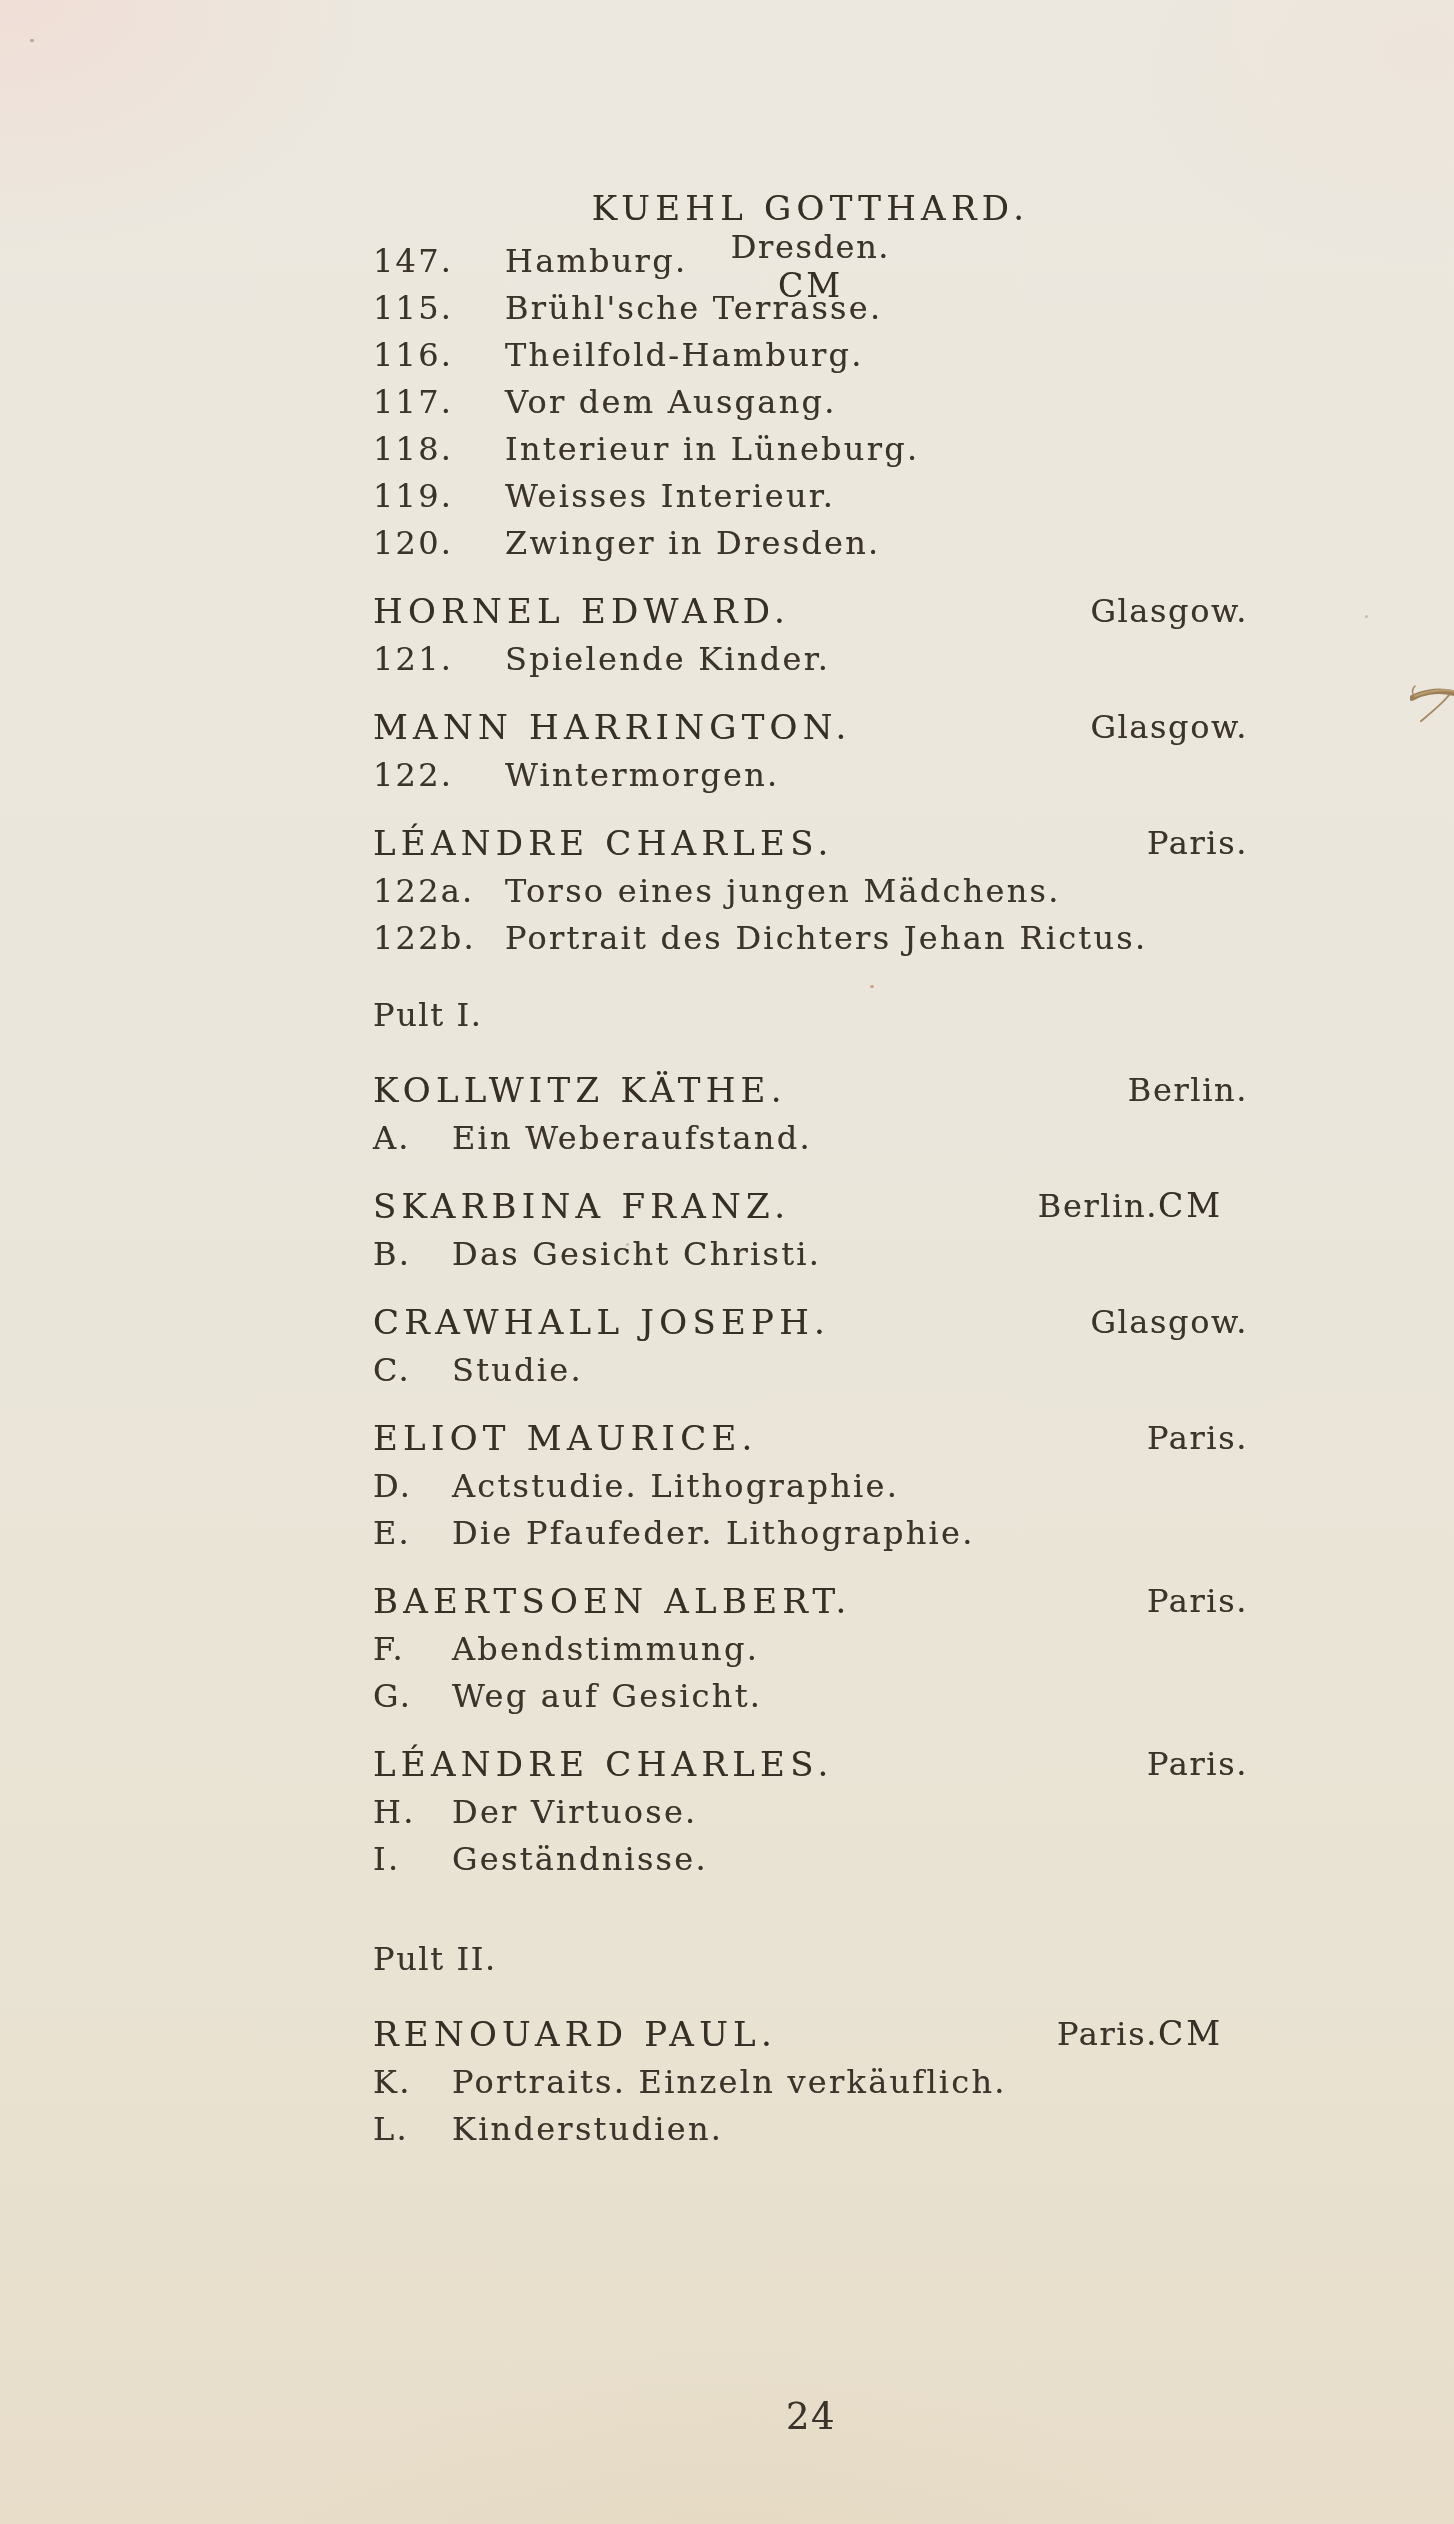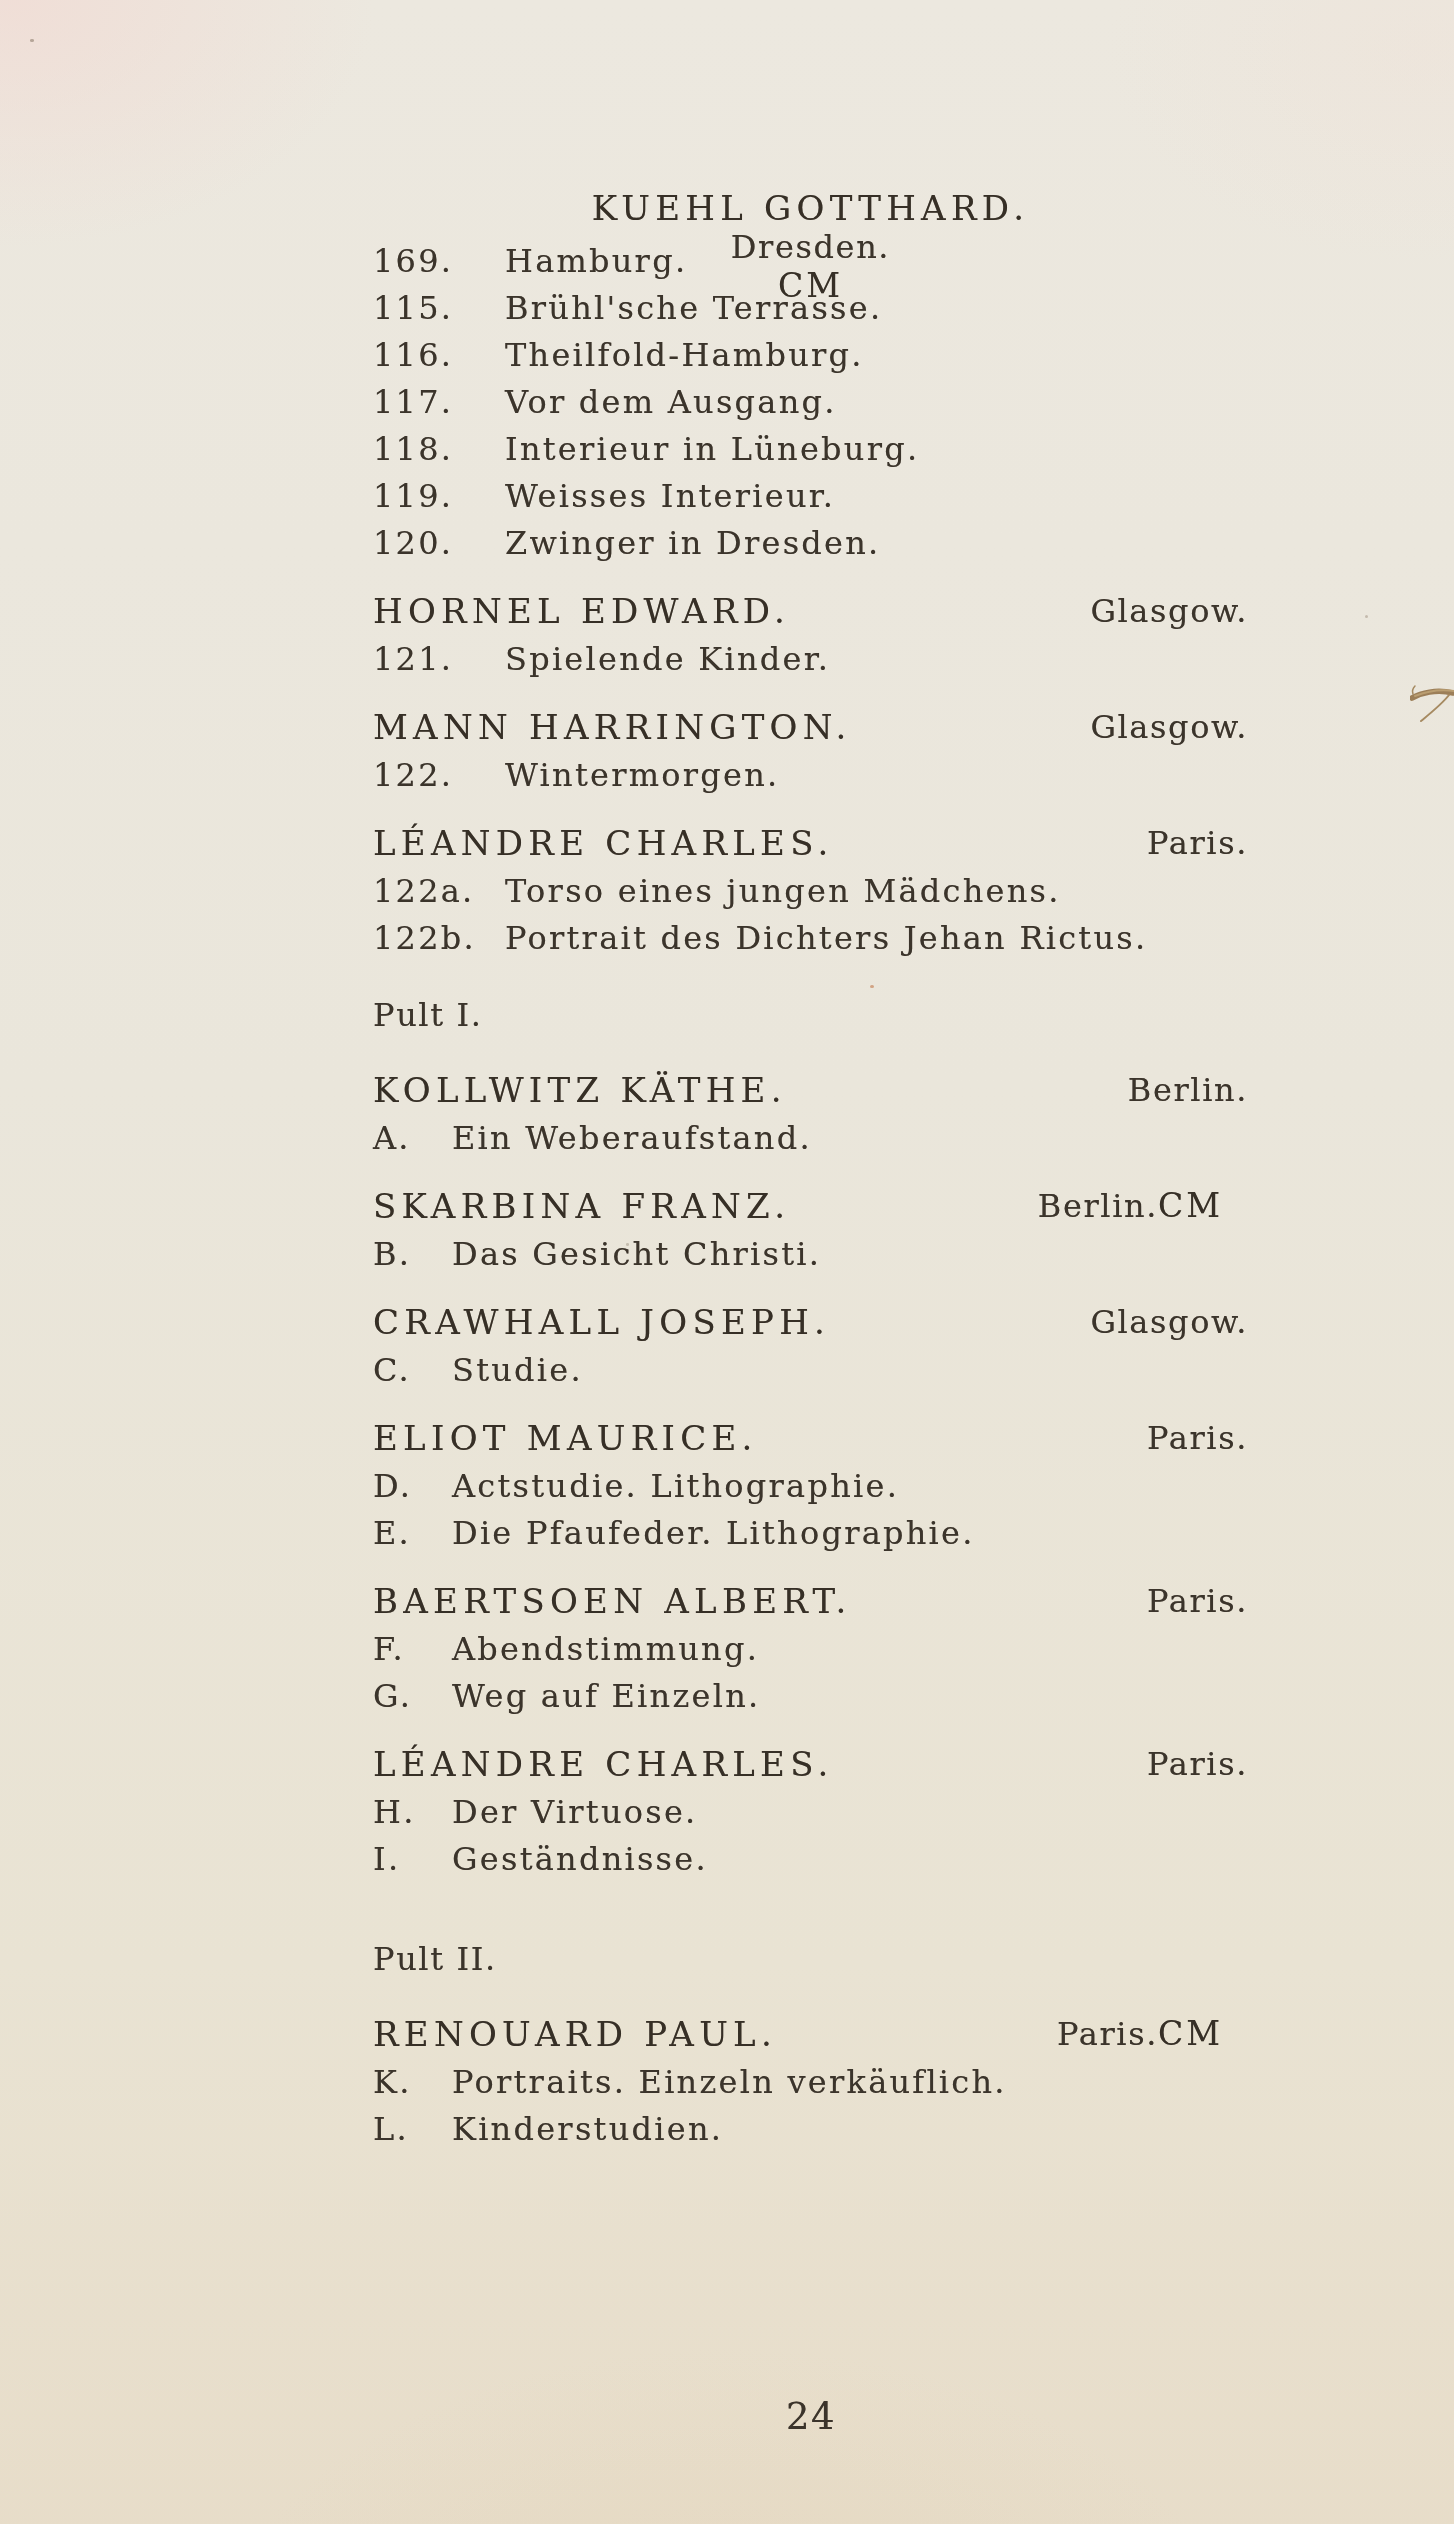--- a/index.html
+++ b/index.html
@@ -59,21 +59,21 @@
 
 <div class="page">
   <div class="content" id="lines">
       <div class="row artist">
         <span class="name">KUEHL GOTTHARD.</span>
         <span class="spacer"></span>
         <span class="city">Dresden.</span>
         <span class="cm">CM</span>
       </div>
       <div class="row item">
-        <span class="label">169.</span>
+        <span class="label">147.</span>
         <span class="title">Hamburg.</span>
       </div>
       <div class="row item">
         <span class="label">115.</span>
         <span class="title">Brühl'sche Terrasse.</span>
       </div>
       <div class="row item">
         <span class="label">116.</span>
         <span class="title">Theilfold-Hamburg.</span>
       </div>
@@ -172,21 +172,21 @@
         <span class="name">BAERTSOEN ALBERT.</span>
         <span class="spacer"></span>
         <span class="city">Paris.</span>
       </div>
       <div class="row item letter">
         <span class="label">F.</span>
         <span class="title">Abendstimmung.</span>
       </div>
       <div class="row item letter">
         <span class="label">G.</span>
-        <span class="title">Weg auf Einzeln.</span>
+        <span class="title">Weg auf Gesicht.</span>
       </div>
       <div class="row artist">
         <span class="name">LÉANDRE CHARLES.</span>
         <span class="spacer"></span>
         <span class="city">Paris.</span>
       </div>
       <div class="row item letter">
         <span class="label">H.</span>
         <span class="title">Der Virtuose.</span>
       </div>

